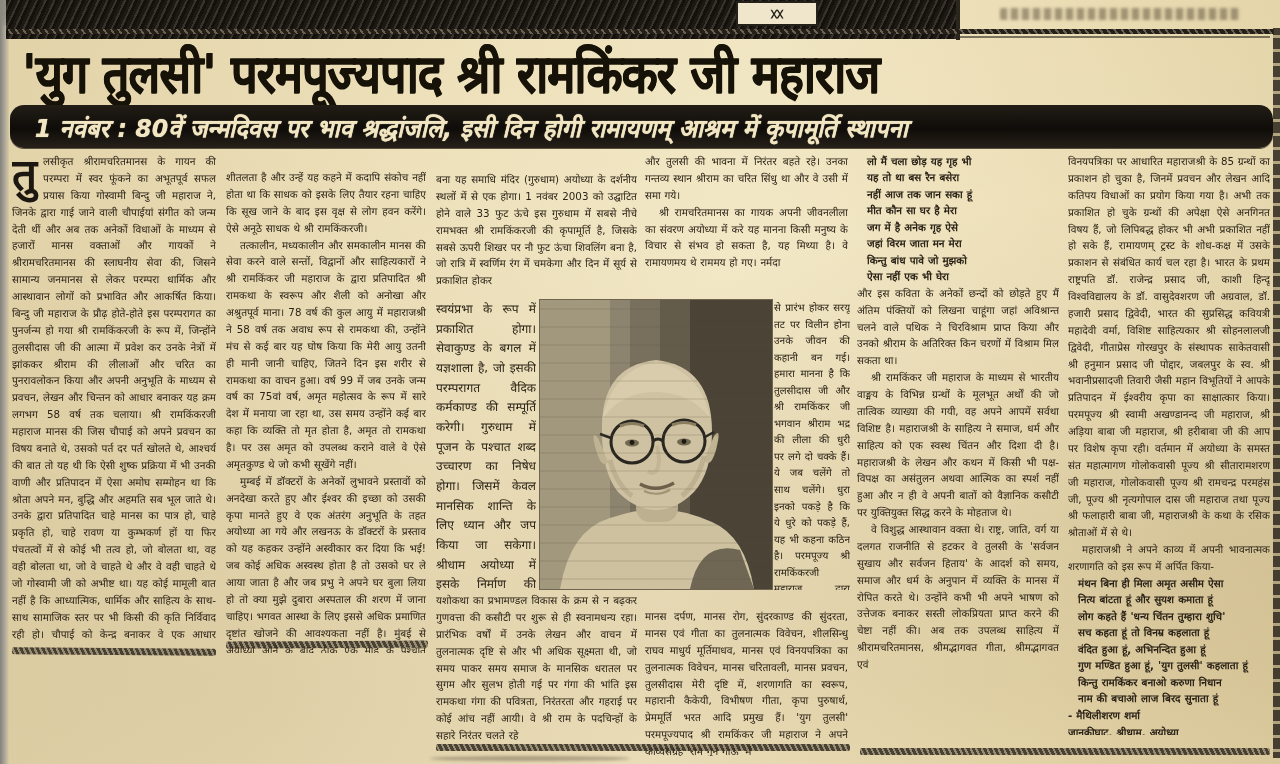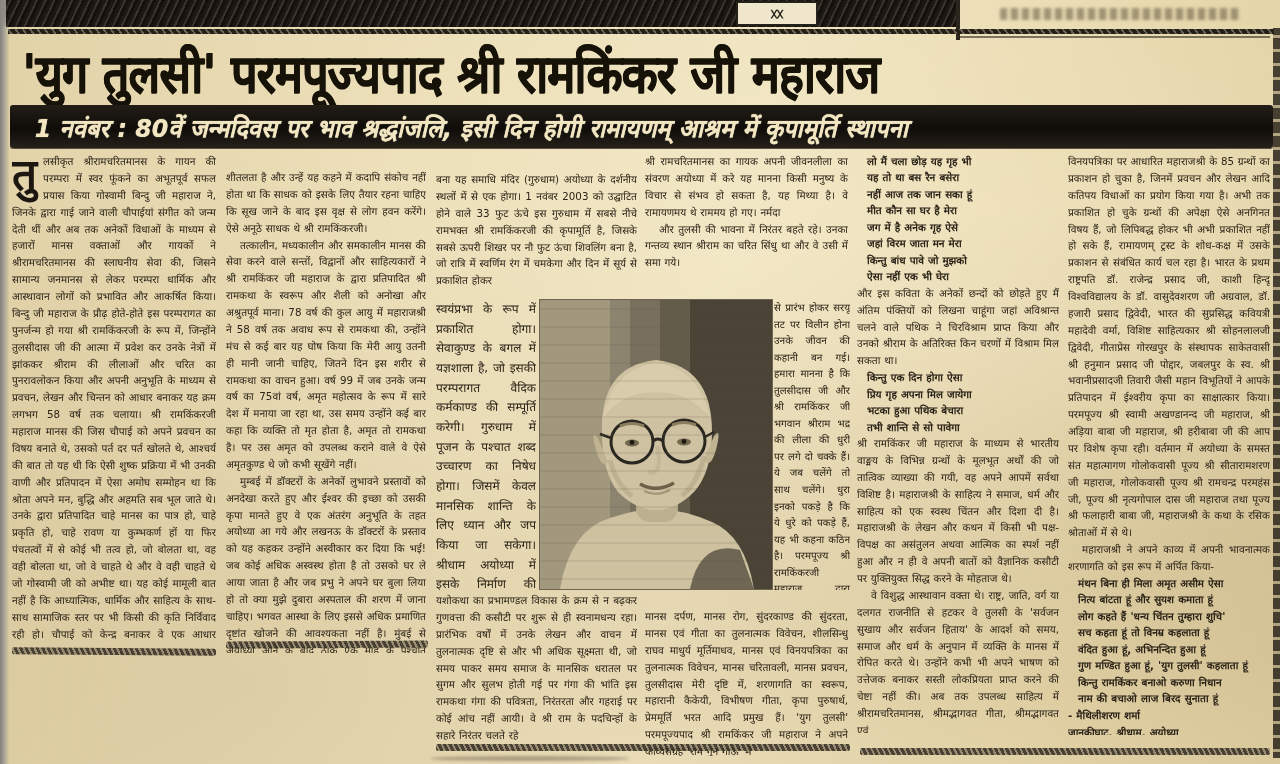--- a/index.html
+++ b/index.html
@@ -13,21 +13,21 @@
       linear-gradient(100deg, #e2d2a8 0%, #ecdfb8 30%, #f0e4c0 55%, #e8d9ae 80%, #dfcfa2 100%);
     font-family:"DejaVu Sans", sans-serif;
     color:#2b2317;
   }
   
   .edge-left { position:absolute; left:0; top:0; width:9px; height:764px;
     background:linear-gradient(90deg,#84817a 0%,#a5a198 45%,#d9cba2 100%); }
   .edge-corner { position:absolute; left:0; top:0; width:70px; height:26px;
     background:linear-gradient(160deg,#8a877f 30%,rgba(138,135,127,0) 75%); opacity:.8; }
   
-  .masthead { position:absolute; left:6px; top:0; width:950px; height:27px;
+  .masthead { position:absolute; left:6px; top:0; width:950px; height:39px;
     background:repeating-linear-gradient(115deg,#1c1914 0 3px,#38322a 3px 5px,#14110d 5px 8px); }
   .nameplate-tab { position:absolute; left:730px; top:1px; width:82px; height:25px;
     background:#efe6cc; box-shadow:inset 0 0 0 2px #24201a;
     display:flex; align-items:center; justify-content:center;
     font-weight:bold; font-size:13px; color:#1d1a14; overflow:hidden; }
   .mast-right { position:absolute; left:960px; top:0; width:320px; height:46px; }
   .mast-right .rline { position:absolute; left:0; top:36px; width:310px; height:2px; background:#4a4436; opacity:.7; }
   .mast-right .blur-text { position:absolute; left:40px; top:8px; width:240px; height:12px;
     background:repeating-linear-gradient(90deg, rgba(70,60,40,.45) 0 7px, rgba(70,60,40,.05) 7px 11px);
     filter:blur(1.4px); border-radius:2px; }
@@ -39,21 +39,21 @@
   .headline { position:absolute; left:22px; top:36px; width:1244px; height:66px;
     font-size:47px; font-weight:900; letter-spacing:-1px; color:#161208;
     white-space:nowrap; overflow:hidden; transform:scaleY(1.12); transform-origin:top left;
     text-shadow:.6px 0 #161208, 0 .6px #161208; }
   .edge-right { position:absolute; right:0px; top:28px; width:7px; height:730px;
     background:repeating-linear-gradient(0deg,#2a251d 0 6px,#a99c78 6px 9px,#2a251d 9px 14px); opacity:.85; }
 
   
   .subhead { position:absolute; left:10px; top:105px; width:1263px; height:43px;
     background:linear-gradient(180deg,#221d16,#0f0c09 55%,#262019);
-    display:flex; align-items:center; border-radius:3px;
+    display:flex; align-items:center; border-radius:14px;
     box-shadow:0 1px 0 #57503f; overflow:hidden; }
   .subhead span { display:inline-block; padding-left:26px; font-size:25px; font-weight:bold;
     font-style:italic; color:#f2e6c2; white-space:nowrap; transform:scaleX(.95); transform-origin:left center;
     text-shadow:0 0 1px #f2e6c2; }
 
   
   .col { position:absolute; font-size:10.3px; line-height:1.64; text-align:justify;
     overflow:hidden; word-spacing:.5px; }
   .col p { margin:0; }
   .col p + p { text-indent:14px; }
@@ -189,48 +189,42 @@
           <rect x="0" y="206" width="232" height="2"></rect>
         <rect x="0" y="224" width="232" height="2"></rect>
           <rect x="0" y="242" width="232" height="2"></rect>
         <rect x="0" y="260" width="232" height="2"></rect>
           <rect x="0" y="278" width="232" height="2"></rect>
       </g>
     </svg>
   </div>
 
   <div class="col c4top">
+    <p>और तुलसी की भावना में निरंतर बहते रहे। उनका गन्तव्य स्थान श्रीराम का चरित सिंधु था और वे उसी में समा गये।</p>
     <p>श्री रामचरितमानस का गायक अपनी जीवनलीला का संवरण अयोध्या में करे यह मानना किसी मनुष्य के विचार से संभव हो सकता है, यह मिथ्या है। वे रामायणमय थे राममय हो गए। नर्मदा</p>
-    <p>और तुलसी की भावना में निरंतर बहते रहे। उनका गन्तव्य स्थान श्रीराम का चरित सिंधु था और वे उसी में समा गये।</p>
   </div>
   <div class="col c4strip">
     <p>से प्रारंभ होकर सरयू तट पर विलीन होना उनके जीवन की कहानी बन गई। हमारा मानना है कि तुलसीदास जी और श्री रामकिंकर जी भगवान श्रीराम भद्र की लीला की धुरी पर लगे दो चक्के हैं। ये जब चलेंगे तो साथ चलेंगे। धुरा इनको पकड़े है कि ये धुरे को पकड़े हैं, यह भी कहना कठिन है। परमपूज्य श्री रामकिंकरजी महाराज द्वारा विरचित ग्रन्थों में मानस मुक्तावली, मानस चिंतन,</p>
   </div>
   <div class="col c4bot">
     <p>मानस दर्पण, मानस रोग, सुंदरकाण्ड की सुंदरता, मानस एवं गीता का तुलनात्मक विवेचन, शीलसिन्धु राघव माधुर्य मूर्तिमाधव, मानस एवं विनयपत्रिका का तुलनात्मक विवेचन, मानस चरितावली, मानस प्रवचन, तुलसीदास मेरी दृष्टि में, शरणागति का स्वरूप, महारानी कैकेयी, विभीषण गीता, कृपा पुरुषार्थ, प्रेममूर्ति भरत आदि प्रमुख हैं। 'युग तुलसी' परमपूज्यपाद श्री रामकिंकर जी महाराज ने अपने काव्यसंग्रह 'राम गुन गाऊं' में</p>
   </div>
 
   <div class="col c5">
     <div class="verse">
       <div>लो मैं चला छोड़ यह गृह भी</div>
       <div>यह तो था बस रैन बसेरा</div>
       <div>नहीं आज तक जान सका हूं</div>
       <div>मीत कौन सा घर है मेरा</div>
       <div>जग में है अनेक गृह ऐसे</div>
       <div>जहां विरम जाता मन मेरा</div>
       <div>किन्तु बांध पावे जो मुझको</div>
       <div>ऐसा नहीं एक भी घेरा</div>
     </div>
     <p>और इस कविता के अनेकों छन्दों को छोड़ते हुए मैं अंतिम पंक्तियों को लिखना चाहूंगा जहां अविश्रान्त चलने वाले पथिक ने चिरविश्राम प्राप्त किया और उनको श्रीराम के अतिरिक्त किन चरणों में विश्राम मिल सकता था।</p>
-    <div class="verse">
-      <div>किन्तु एक दिन होगा ऐसा</div>
-      <div>प्रिय गृह अपना मिल जायेगा</div>
-      <div>भटका हुआ पथिक बेचारा</div>
-      <div>तभी शान्ति से सो पावेगा</div>
-    </div>
     <p>श्री रामकिंकर जी महाराज के माध्यम से भारतीय वाङ्मय के विभिन्न ग्रन्थों के मूलभूत अर्थों की जो तात्विक व्याख्या की गयी, वह अपने आपमें सर्वथा विशिष्ट है। महाराजश्री के साहित्य ने समाज, धर्म और साहित्य को एक स्वस्थ चिंतन और दिशा दी है। महाराजश्री के लेखन और कथन में किसी भी पक्ष-विपक्ष का असंतुलन अथवा आत्मिक का स्पर्श नहीं हुआ और न ही वे अपनी बातों को वैज्ञानिक कसौटी पर युक्तियुक्त सिद्ध करने के मोहताज थे।</p>
     <p>वे विशुद्ध आस्थावान वक्ता थे। राष्ट्र, जाति, वर्ग या दलगत राजनीति से हटकर वे तुलसी के 'सर्वजन सुखाय और सर्वजन हिताय' के आदर्श को समय, समाज और धर्म के अनुपान में व्यक्ति के मानस में रोपित करते थे। उन्होंने कभी भी अपने भाषण को उत्तेजक बनाकर सस्ती लोकप्रियता प्राप्त करने की चेष्टा नहीं की। अब तक उपलब्ध साहित्य में श्रीरामचरितमानस, श्रीमद्भागवत गीता, श्रीमद्भागवत एवं</p>
   </div>
 
   <div class="col c6">
     <p>विनयपत्रिका पर आधारित महाराजश्री के 85 ग्रन्थों का प्रकाशन हो चुका है, जिनमें प्रवचन और लेखन आदि कतिपय विधाओं का प्रयोग किया गया है। अभी तक प्रकाशित हो चुके ग्रन्थों की अपेक्षा ऐसे अनगिनत विषय हैं, जो लिपिबद्ध होकर भी अभी प्रकाशित नहीं हो सके हैं, रामायणम् ट्रस्ट के शोध-कक्ष में उसके प्रकाशन से संबंधित कार्य चल रहा है। भारत के प्रथम राष्ट्रपति डॉ. राजेन्द्र प्रसाद जी, काशी हिन्दू विश्वविद्यालय के डॉ. वासुदेवशरण जी अग्रवाल, डॉ. हजारी प्रसाद द्विवेदी, भारत की सुप्रसिद्ध कवियत्री महादेवी वर्मा, विशिष्ट साहित्यकार श्री सोहनलालजी द्विवेदी, गीताप्रेस गोरखपुर के संस्थापक साकेतवासी श्री हनुमान प्रसाद जी पोद्दार, जबलपुर के स्व. श्री भवानीप्रसादजी तिवारी जैसी महान विभूतियों ने आपके प्रतिपादन में ईश्वरीय कृपा का साक्षात्कार किया। परमपूज्य श्री स्वामी अखण्डानन्द जी महाराज, श्री अड़िया बाबा जी महाराज, श्री हरीबाबा जी की आप पर विशेष कृपा रही। वर्तमान में अयोध्या के समस्त संत महात्मागण गोलोकवासी पूज्य श्री सीतारामशरण जी महाराज, गोलोकवासी पूज्य श्री रामचन्द्र परमहंस जी, पूज्य श्री नृत्यगोपाल दास जी महाराज तथा पूज्य श्री फलाहारी बाबा जी, महाराजश्री के कथा के रसिक श्रोताओं में से थे।</p>
     <p>महाराजश्री ने अपने काव्य में अपनी भावनात्मक शरणागति को इस रूप में अर्पित किया-</p>
     <div class="verse">
       <div>मंथन बिना ही मिला अमृत असीम ऐसा</div>
       <div>नित्य बांटता हूं और सुयश कमाता हूं</div>

